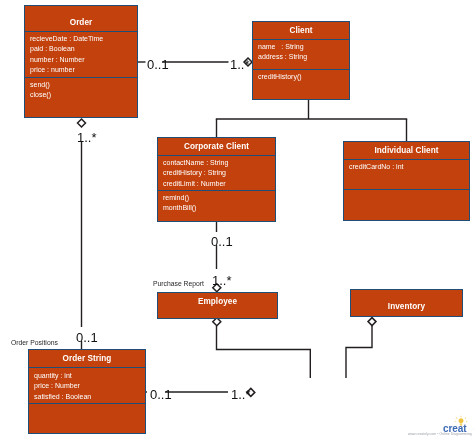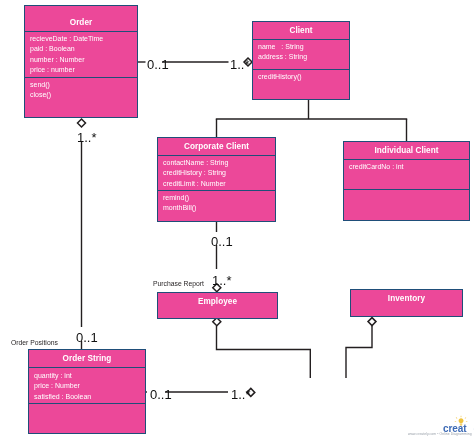--- a/index.html
+++ b/index.html
@@ -3,21 +3,21 @@
 <meta charset="utf-8">
 <title>UML Class Diagram</title>
 <style>
   html,body{margin:0;padding:0;background:#ffffff;}
   body{width:474px;height:440px;background:#ffffff;overflow:hidden;
        font-family:"Liberation Sans",sans-serif;
        -webkit-font-smoothing:antialiased;}
   #canvas{position:relative;width:474px;height:440px;background:#ffffff;}
   svg.edges{position:absolute;left:0;top:0;width:474px;height:440px;pointer-events:none;}
 
-  .cls{position:absolute;box-sizing:border-box;background:#ec4899;
+  .cls{position:absolute;box-sizing:border-box;background:#c2410c;
        border:1.3px solid #1f4e79;}
   .cmp{position:absolute;left:0;right:0;box-sizing:border-box;overflow:hidden;}
   .cmp.div{border-top:1.3px solid #1f4e79;}
   .title{color:#ffffff;font-weight:bold;font-size:8.2px;text-align:center;
          letter-spacing:.05px;line-height:1;}
   .row{color:#ffffff;font-size:7px;white-space:pre;line-height:10.4px;padding-left:5px;}
 
   .note{position:absolute;color:#231f20;font-size:6.8px;white-space:nowrap;line-height:1;}
   .mult{position:absolute;color:#111111;font-size:13px;font-weight:normal;
         white-space:nowrap;line-height:1;}
@@ -113,21 +113,21 @@
     <div class="cmp div" style="top:47px;bottom:0;"></div>
   </div>
 
   <div class="cls" style="left:157px;top:292px;width:121px;height:27px;">
     <div class="cmp" style="top:0;bottom:0;">
       <div class="title" style="margin-top:5px;">Employee</div>
     </div>
   </div>
 
   <div class="cls" style="left:350px;top:289px;width:113px;height:28px;">
-    <div class="cmp" style="top:0;bottom:0;">
+    <div class="cmp" style="top:8px;bottom:0;">
       <div class="title" style="margin-top:5px;">Inventory</div>
     </div>
   </div>
 
   <div class="cls" style="left:28px;top:349px;width:118px;height:85px;">
     <div class="cmp" style="top:0;height:17px;">
       <div class="title" style="margin-top:5px;">Order String</div>
     </div>
     <div class="cmp div" style="top:17px;height:36px;padding-top:3px;">
       <div class="row">quantity : int</div>

